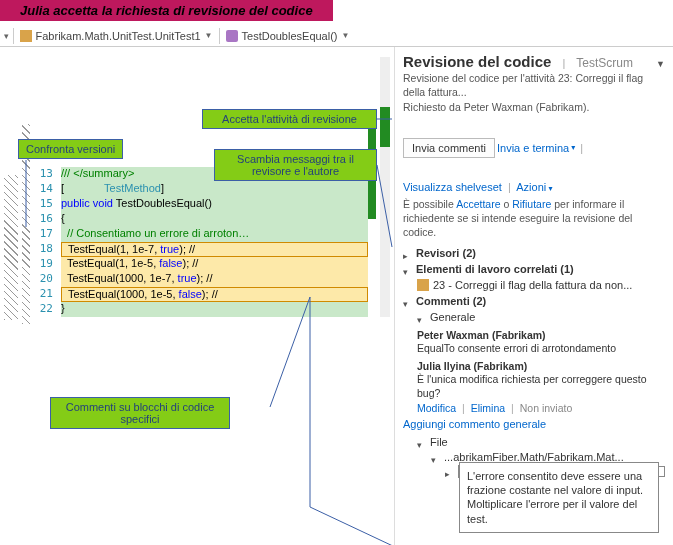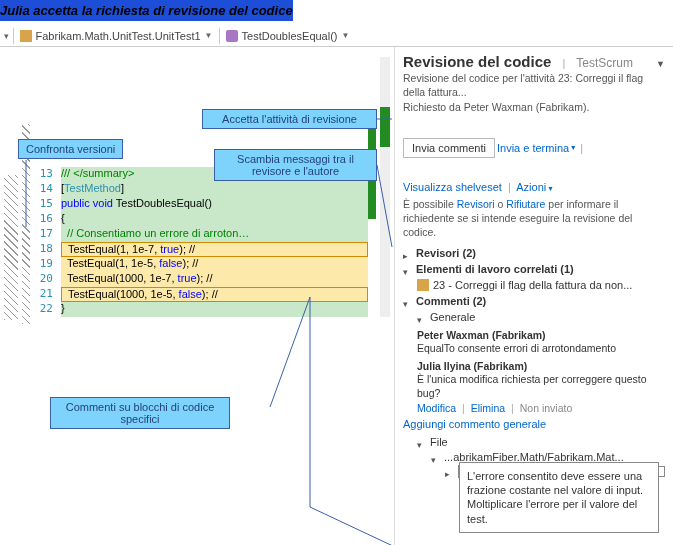--- a/index.html
+++ b/index.html
@@ -1,47 +1,47 @@
 <!DOCTYPE html>
 <html><head>
 <meta charset="utf-8">
 <style>
   * { box-sizing: border-box; margin: 0; padding: 0; font-family: "Segoe UI", Arial, sans-serif; }
   body { width: 673px; height: 545px; background: #fff; position: relative; font-size: 11px; overflow: hidden; }
 
-  .banner { background: #1d4ed8; padding: 3px 0; font-style: italic; font-weight: bold; font-size: 13px; display: inline-block; }
+  .banner { background: #be185d; padding: 3px 20px; font-style: italic; font-weight: bold; font-size: 13px; display: inline-block; }
 
   .tabs { display: flex; align-items: center; height: 22px; border-bottom: 1px solid #ccc; margin-top: 4px; }
   .tab { display: flex; align-items: center; gap: 4px; padding: 2px 6px; height: 22px; color: #444; }
   .tab .drop { font-size: 8px; color: #666; }
   .tab-icon { width: 12px; height: 12px; background: #d9a34a; display:inline-block; }
   .tab-icon.purple { background: #a976c4; border-radius: 2px; }
   .vbar { width:1px; height:16px; background:#ccc; }
 
   .main { display: flex; height: 500px; }
 
   
   .editor-wrap { position: relative; width: 395px; border-right: 1px solid #ddd; }
   .gutter { position: absolute; left: 33px; top: 120px; width: 24px; }
   .ln { height: 15px; color: #2b91af; font-family: Consolas, monospace; font-size: 11px; text-align: right; padding-right: 4px; }
   .code { position: absolute; left: 61px; top: 120px; right: 26px; font-family: Consolas, monospace; font-size: 11px; }
   .code-line { height: 15px; white-space: pre; }
   .c-comment { color: #008000; }
-  .c-attr { color: #2b91af; }
+  .c-attr { color: #2b91af; margin-left: 40px; }
   .c-kw { color: #0000ff; }
   .hl-green { background: #c9e8c9; }
   .hl-yellow { background: #fde9a9; }
   .hl-box { border: 1px solid #d08a00; }
 
   .hatch { position:absolute; width:14px; background: repeating-linear-gradient(45deg,#999 0 1px,transparent 1px 5px); }
 
   .minimap { position:absolute; right:4px; top:10px; width:10px; height:260px; background:#eee; }
   .minimap .mk1 { position:absolute; left:0; width:10px; background:#228b22; }
 
-  .callout { position:absolute; background:#7dd3fc; border:1px solid #3b5fa6; color:#24427a; font-size:11px; padding:3px 7px; text-align:center; max-width:180px; }
+  .callout { position:absolute; background:#84cc16; border:1px solid #3b5fa6; color:#24427a; font-size:11px; padding:3px 7px; text-align:center; max-width:180px; }
 
   
   .panel { width: 278px; padding: 6px 8px 8px 8px; color:#333; position:relative; }
   .panel-hd { display:flex; align-items:baseline; gap:8px;text-align:center; }
   .panel-title { font-size:15px; color:#333; font-weight:600; }
   .panel-proj { color:#888; font-size:12px; }
   .panel-drop { margin-left:auto; color:#555; font-size:9px; }
   .small { font-size:10.5px; color:#555; line-height:1.3; margin-top:2px; }
   .btn-row { display:flex; gap:2px; align-items:center; margin:23px 0; }
   .btn { border:1px solid #bbb; background:#fdfdfd; padding:3px 8px; font-size:11px; color:#333; }
@@ -170,21 +170,21 @@
       <span class="sep">|</span>
     </div>
 
     <div style="margin-bottom:4px">
       <span class="link">Visualizza shelveset</span>
       <span class="sep">|</span>
       <span class="link drop">Azioni</span>
     </div>
 
     <div class="info">
-      <span>È possibile </span><span class="link">Revisori</span><span> o </span><span class="link">Rifiutare</span><span> per informare il richiedente se si intende eseguire la revisione del codice.</span>
+      <span>È possibile </span><span class="link">Accettare</span><span> o </span><span class="link">Rifiutare</span><span> per informare il richiedente se si intende eseguire la revisione del codice.</span>
     </div>
 
     <div class="tree">
       <div class="tree-row">
         <span class="tw"></span>
         <span class="bold">Revisori (2)</span>
       </div>
       <div class="tree-row">
         <span class="tw open"></span>
         <span class="bold">Elementi di lavoro correlati (1)</span>

